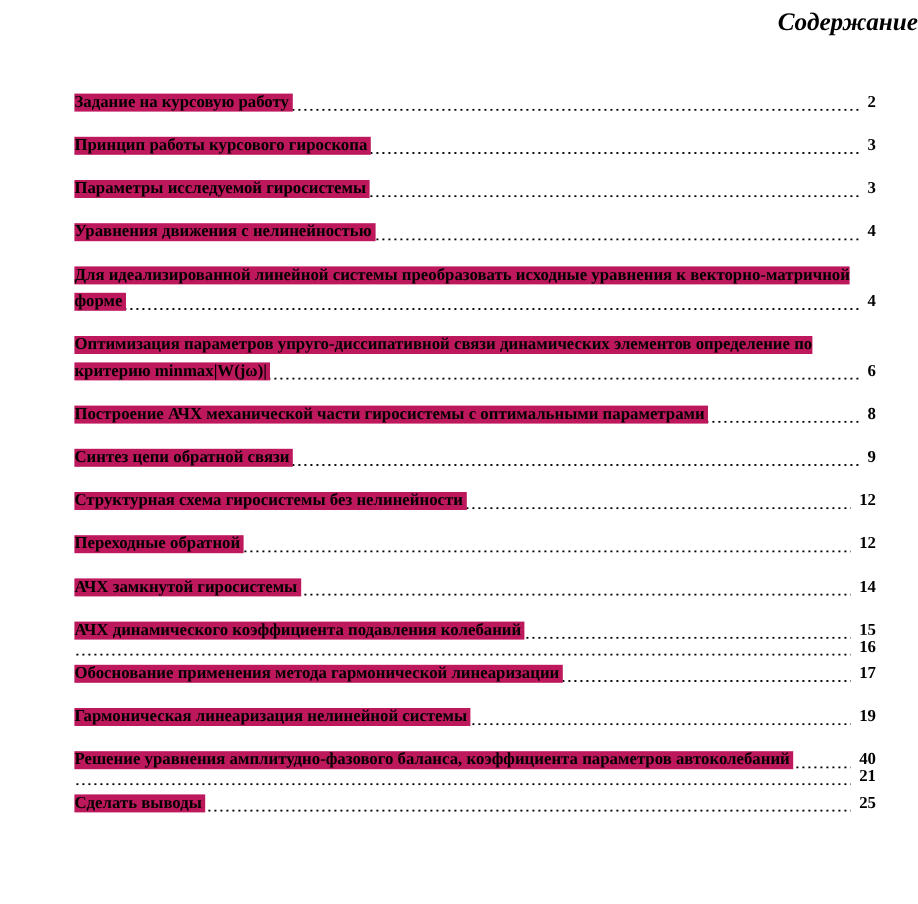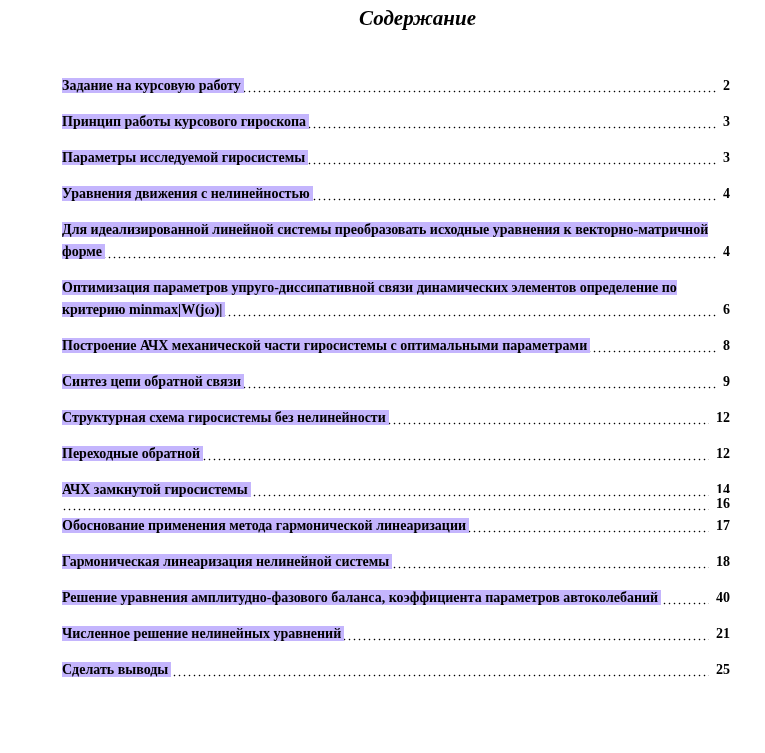--- a/index.html
+++ b/index.html
@@ -18,21 +18,21 @@
     width: 765px;
     height: 753px;
     position: relative;
   }
   .doc-title {
     margin: 6px 0 0 70px;
     font-size: 21px;
     line-height: 25px;
     font-weight: bold;
     font-style: italic;
-    text-align: center;
+    text-align: right;
   }
   .toc {
     margin: 44px 35px 0 62px;
   }
   .toc-row {
     position: relative;
     font-size: 14px;
     line-height: 22px;
     font-weight: bold;
     margin-bottom: 14px;
@@ -45,21 +45,21 @@
     bottom: 4px;
     height: 3px;
     background-image: radial-gradient(circle, #000 0.8px, transparent 1.05px);
     background-size: 5px 3px;
     background-repeat: repeat-x;
     z-index: 0;
   }
   .toc-label {
     position: relative;
     z-index: 1;
-    background: #c4b5fd;
+    background: #be185d;
     padding-right: 3px;
   }
   .toc-page {
     position: absolute;
     right: 0;
     bottom: 0;
     z-index: 2;
     background: #ffffff;
     padding-left: 7px;
     line-height: 22px;
@@ -131,47 +131,51 @@
     <span class="toc-label">Переходные обратной</span>
     <span class="toc-page">12</span>
   </div>
 
   <div class="toc-row">
     <span class="toc-leader"></span>
     <span class="toc-label">АЧХ замкнутой гиросистемы</span>
     <span class="toc-page">14</span>
   </div>
 
+  <div class="toc-row">
+    <span class="toc-leader"></span>
+    <span class="toc-label">АЧХ динамического коэффициента подавления колебаний</span>
+    <span class="toc-page">15</span>
+  </div>
 
   <div class="toc-row">
     <span class="toc-leader"></span>
     <span class="toc-page">16</span>
   </div>
 
   <div class="toc-row">
     <span class="toc-leader"></span>
     <span class="toc-label">Обоснование применения метода гармонической линеаризации</span>
     <span class="toc-page">17</span>
   </div>
 
   <div class="toc-row">
     <span class="toc-leader"></span>
     <span class="toc-label">Гармоническая линеаризация нелинейной системы</span>
-    <span class="toc-page">18</span>
+    <span class="toc-page">19</span>
   </div>
 
   <div class="toc-row">
     <span class="toc-leader"></span>
     <span class="toc-label">Решение уравнения амплитудно-фазового баланса, коэффициента параметров автоколебаний</span>
     <span class="toc-page">40</span>
   </div>
 
   <div class="toc-row">
     <span class="toc-leader"></span>
-    <span class="toc-label">Численное решение нелинейных уравнений</span>
     <span class="toc-page">21</span>
   </div>
 
   <div class="toc-row">
     <span class="toc-leader"></span>
     <span class="toc-label">Сделать выводы</span>
     <span class="toc-page">25</span>
   </div>
 </div>
 </div>

